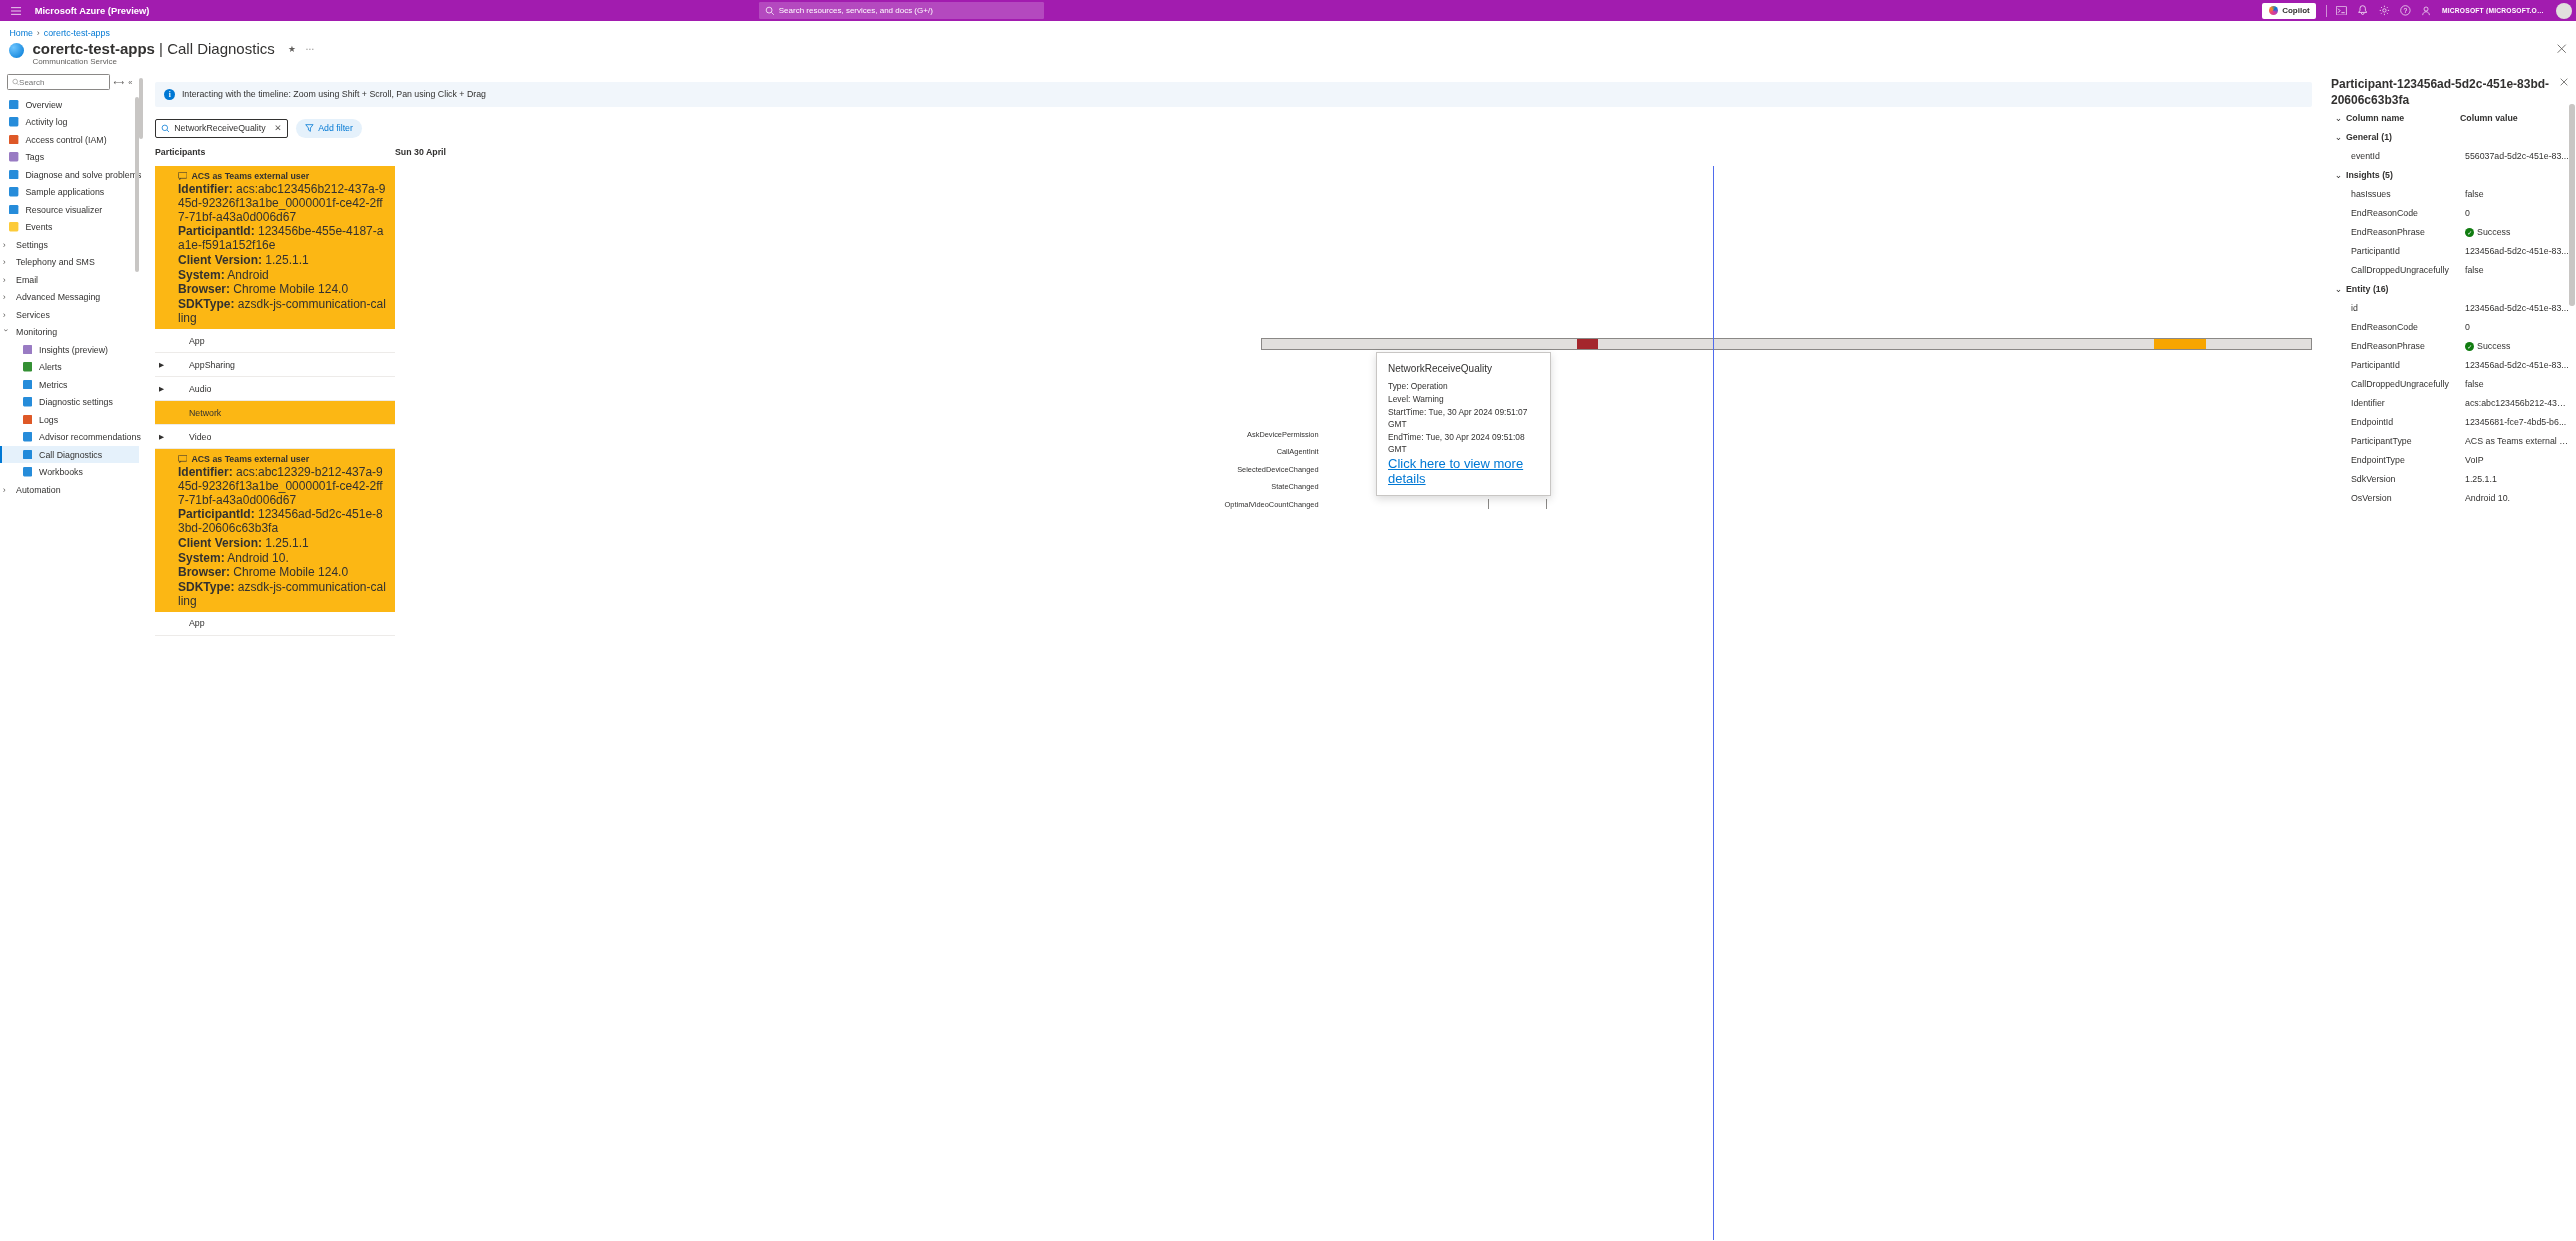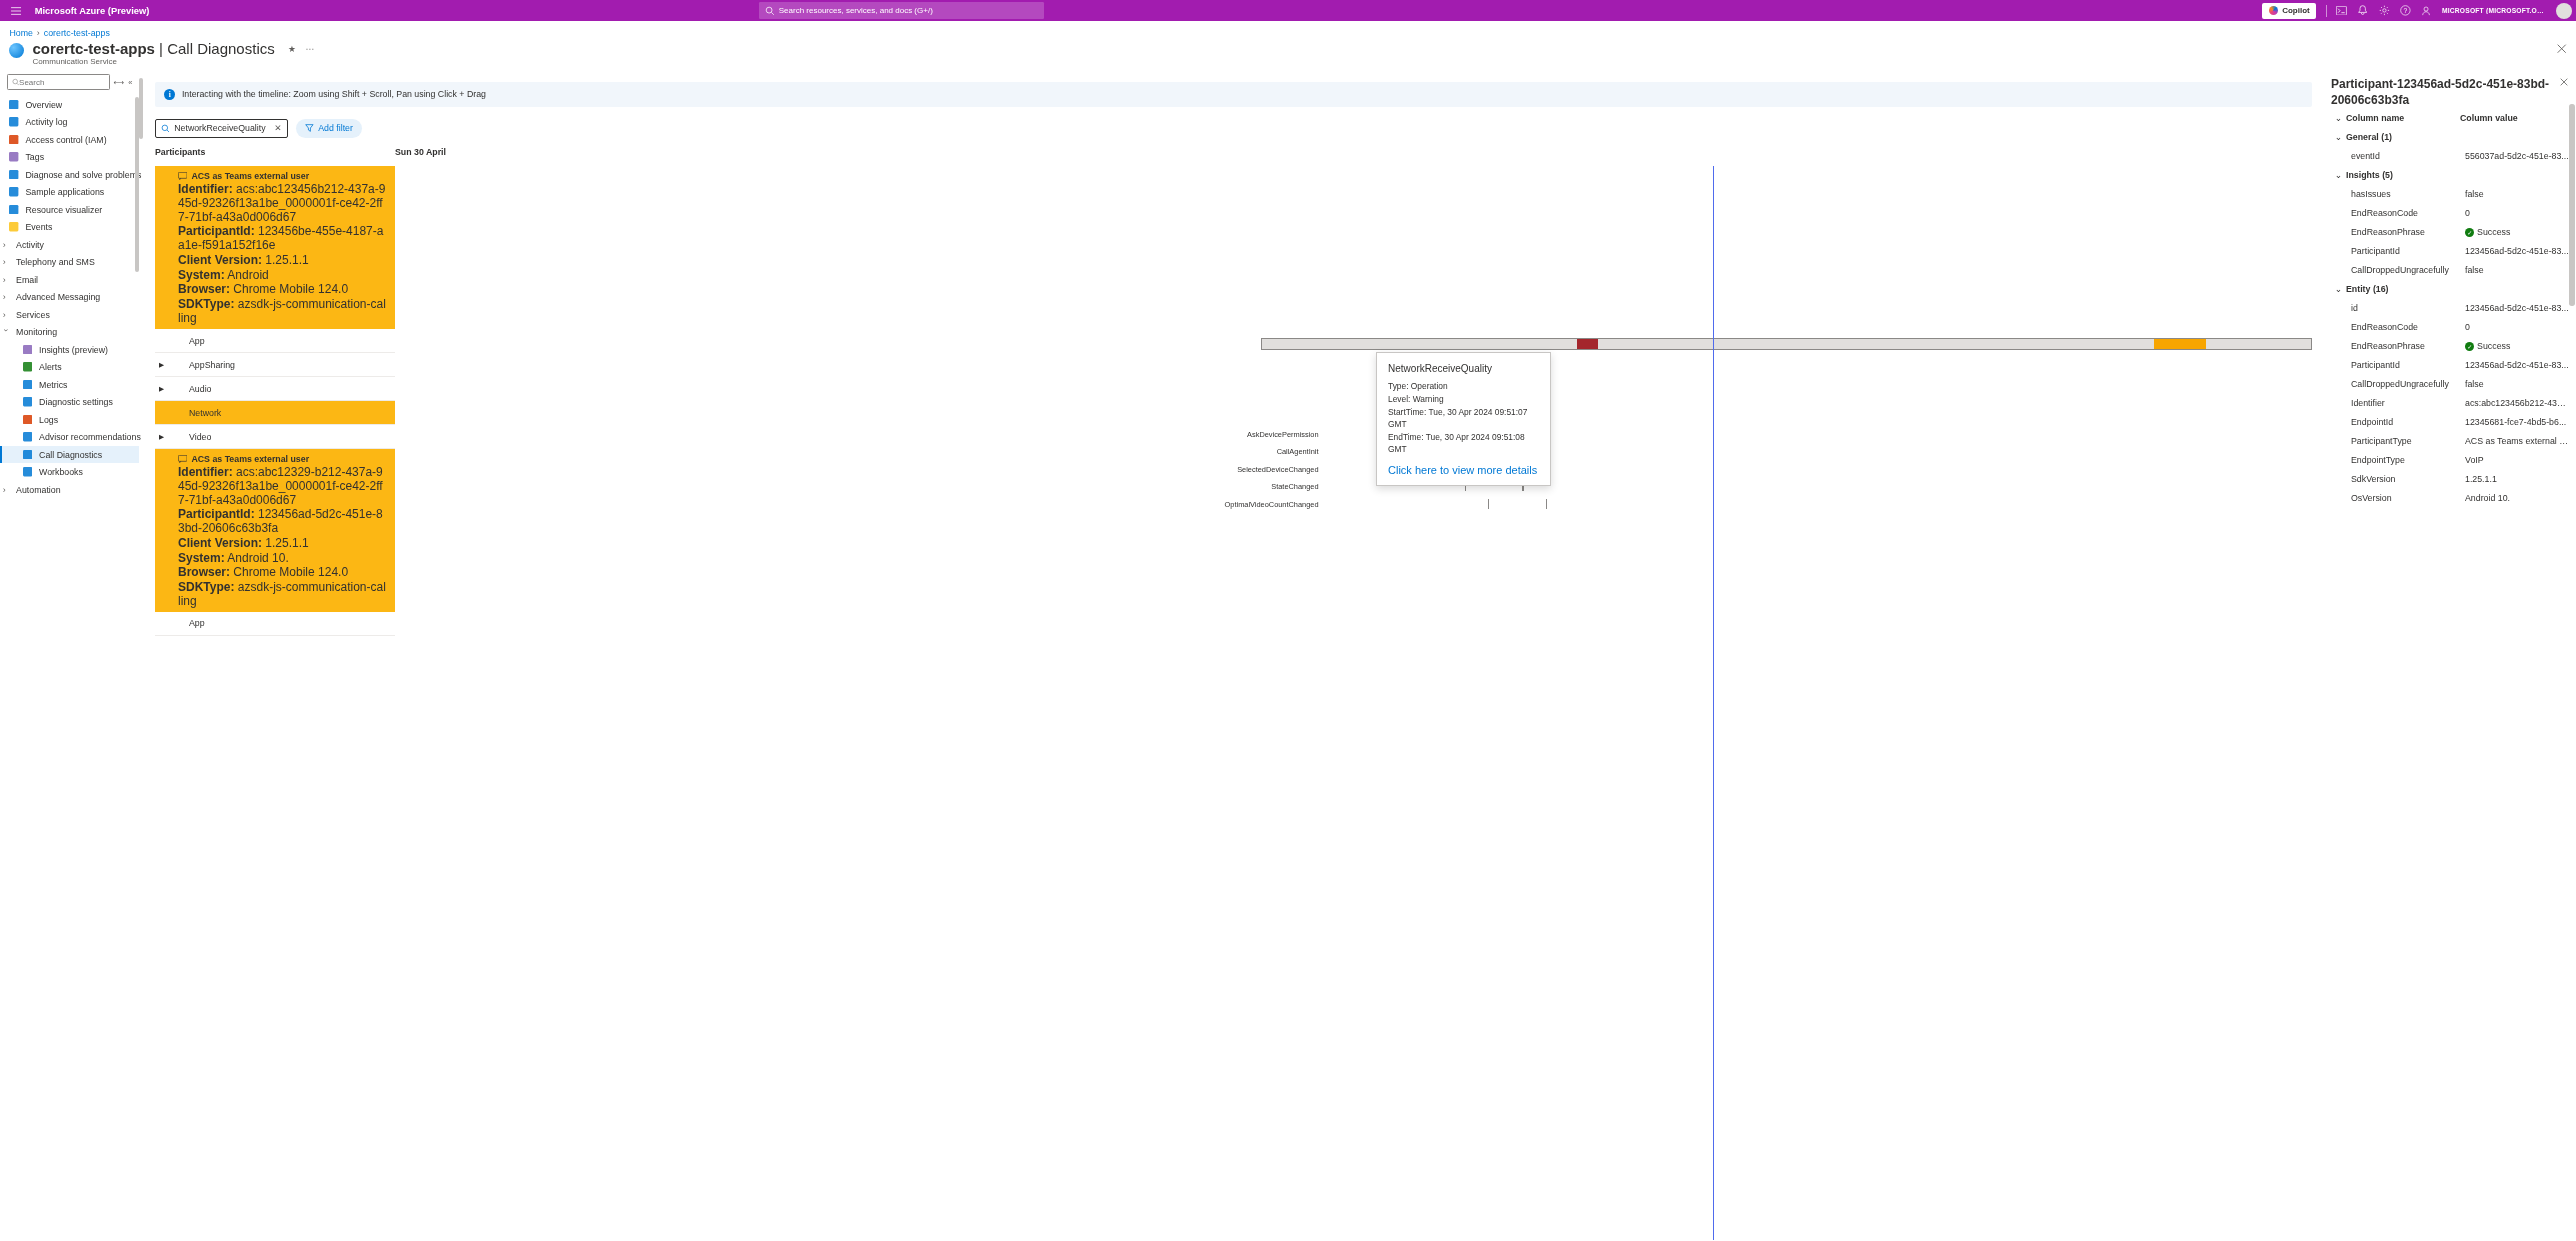--- a/index.html
+++ b/index.html
@@ -86,21 +86,21 @@
   .playhead { position:absolute; top:-27px; bottom:0; width:0.7px; background:#4f6bed; left: 68.5%; z-index:3; }
   .playhead::before { content:""; position:absolute; top:0; left:-2px; width:4.7px; height:4.7px; background:#4f6bed; border-radius:50%; }
   
   .track-bar { position:absolute; left: 45%; right: 6.7px; height: 12px; top: 172px; border:0.7px solid #8a8886; background: #e1dfdd; }
   .track-bar .seg-red { position:absolute; height:100%; background:#a4262c; left: 30%; width: 2%; }
   .track-bar .seg-orange { position:absolute; height:100%; background:#f7a500; left: 85%; width: 5%; }
   
   .tooltip-card { position:absolute; left: 51%; top: 186px; width: 175px; background:#fff; border:0.7px solid #c8c6c4; box-shadow: 0 2.7px 8px rgba(0,0,0,.15); padding: 9.4px 10.8px; z-index:5; }
   .tooltip-card h3 { font-size: 10px; font-weight: 400; color: #323130; margin-bottom: 6.7px; }
   .tooltip-card .tt-line { font-size: 8.4px; line-height: 1.5; color: #323130; }
-  .tooltip-card .tt-link { color: #0078d4; font-size: 11px; margin-top: 8px; display:block; cursor:pointer; }
+  .tooltip-card .tt-link { color: #0078d4; font-size: 13px; margin-top: 0; display:block; cursor:pointer;text-decoration:underline; }
   
   .event-label { position:absolute; right: 52%; font-size: 7.4px; color:#323130; white-space:nowrap; }
   .evt-bar { position:absolute; height: 9.4px; background:#8a8886; width:1.3px; }
   
   .details-panel { width: 257px; flex-shrink:0; border-left: none; padding: 6.7px 5.4px 0 12px; overflow:hidden; position:relative; }
   .dp-title { font-size: 12px; font-weight: 600; line-height: 1.3; padding-right: 19px; }
   .dp-close { position:absolute; top: 8px; right: 8px; cursor:pointer; }
   .dp-row { display:flex; align-items:center; height: 19px; font-size: 8.8px; }
   .dp-row .chev { width: 15px; text-align:center; cursor:pointer; }
   .dp-row .colname { width: 114px; flex-shrink:0 }
@@ -265,21 +265,21 @@
         </li>
         <li>
           <span class="nav-icon">
             <svg width="9.4" height="9.4" viewBox="0 0 14 14">
               <rect width="14" height="14" rx="2" fill="#fbc217" opacity=".85"></rect>
             </svg>
           </span>
           <span>Events</span>
         </li>
         <li class="expandable">
-          <span>Activity</span>
+          <span>Settings</span>
         </li>
         <li class="expandable">
           <span>Telephony and SMS</span>
         </li>
         <li class="expandable">
           <span>Email</span>
         </li>
         <li class="expandable">
           <span>Advanced Messaging</span>
         </li>

